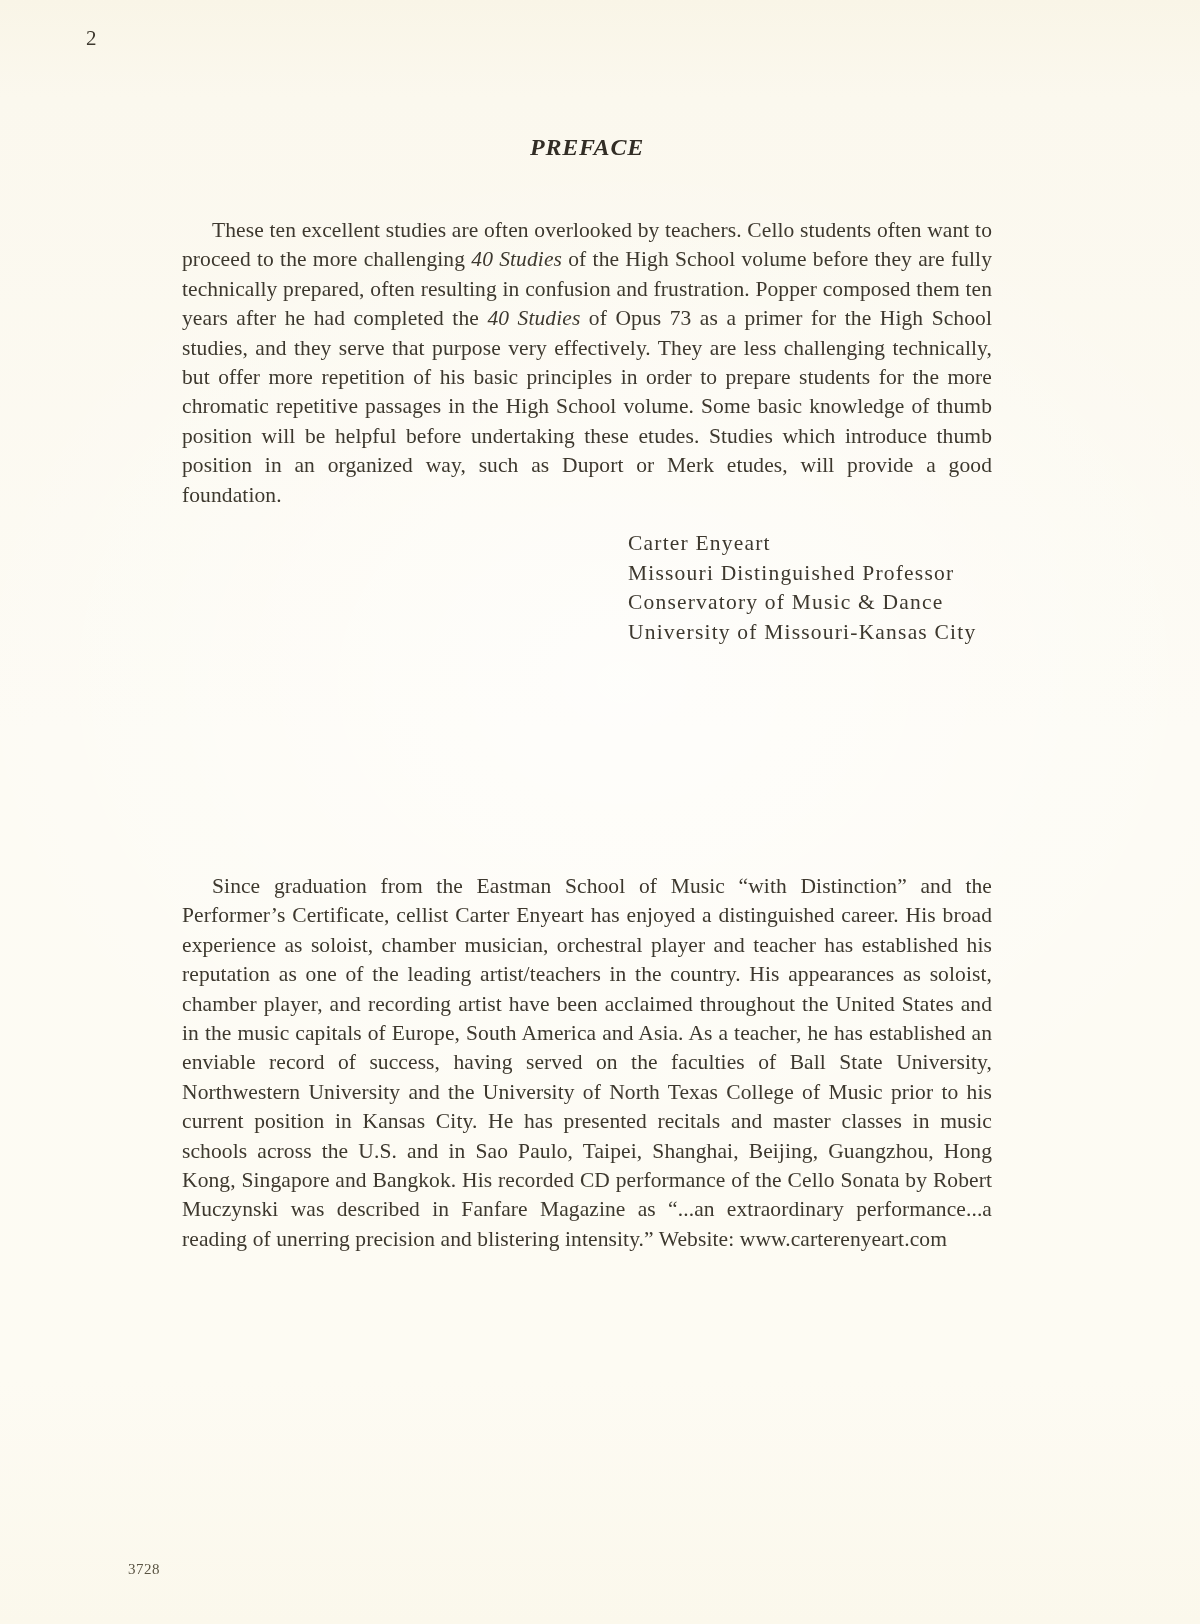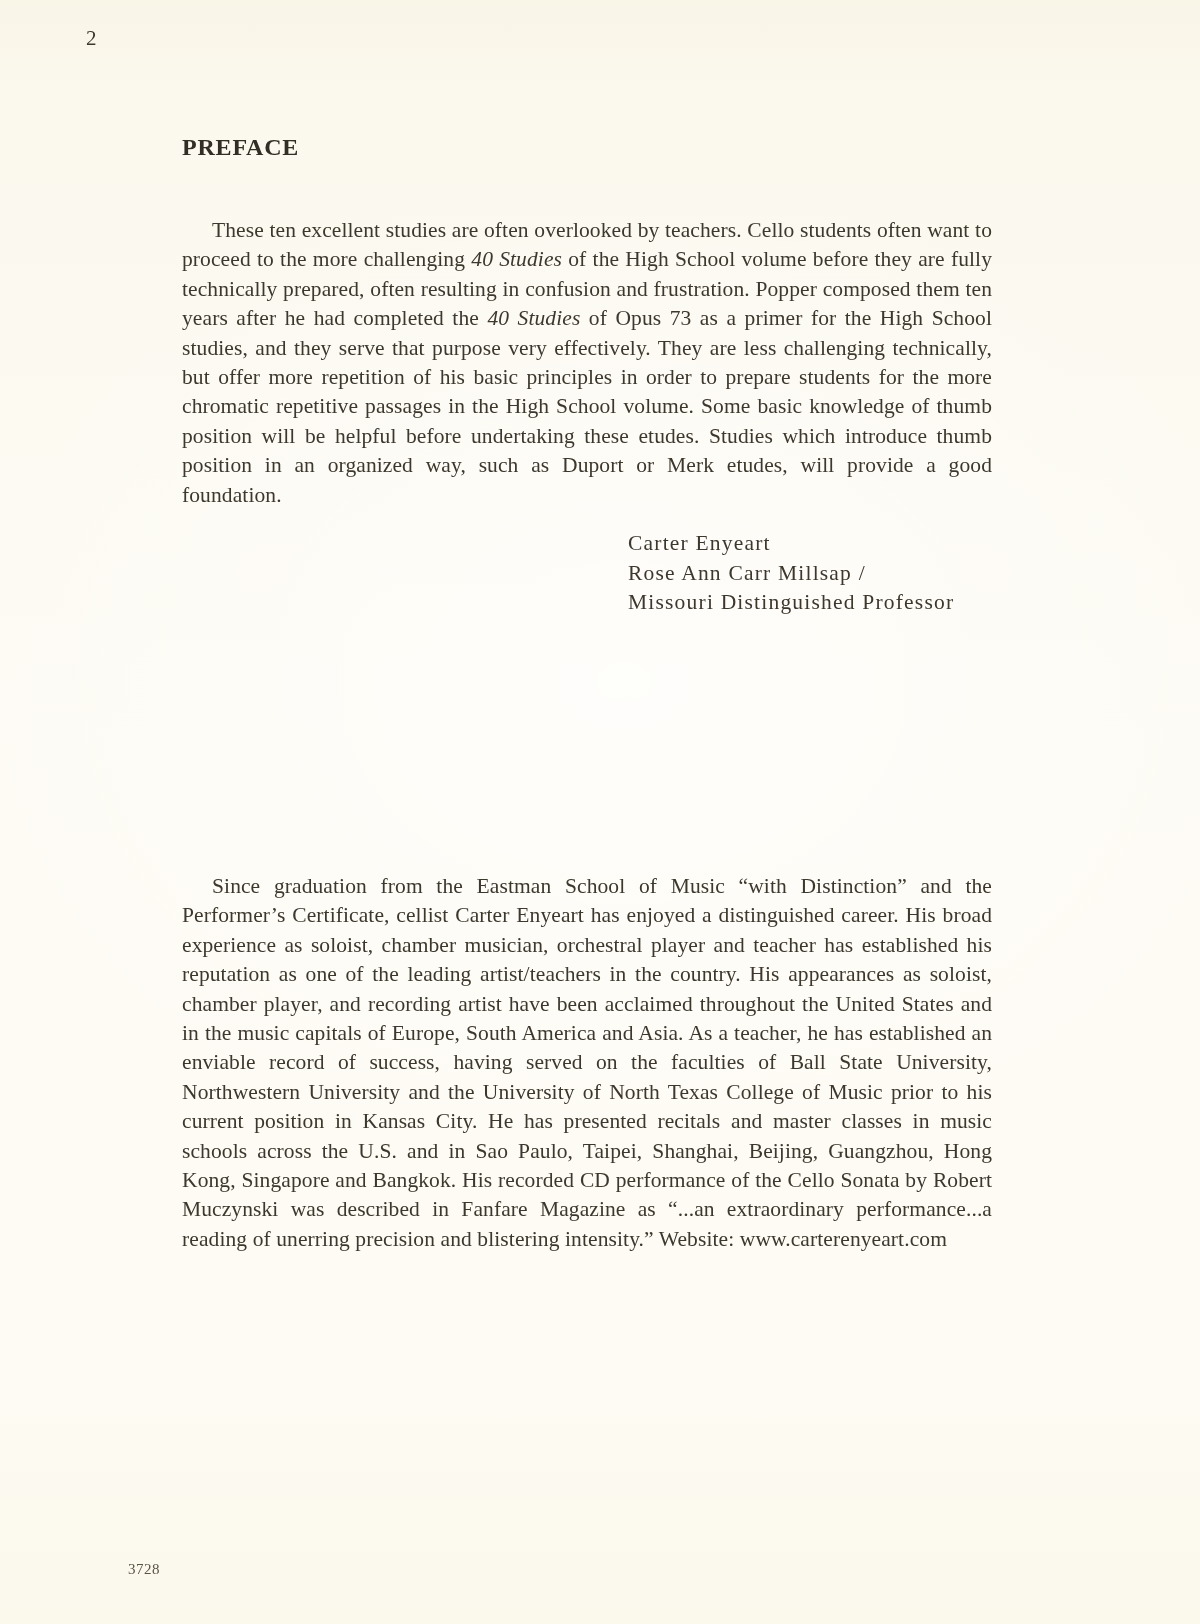--- a/index.html
+++ b/index.html
@@ -30,21 +30,23 @@
     position: absolute;
     left: 86px;
     top: 26px;
     font-size: 21px;
     color: var(--text);
   }
   .heading {
     position: absolute;
     left: 182px;
     width: 810px;
+    text-align: center;
     font-weight: bold;
+    font-style: italic;
     font-size: 24px;
     letter-spacing: 0.8px;
     color: var(--heading);
   }
   .preface-heading { top: 134px; }
   .editor-heading  { top: 783px; }
   .body-text {
     position: absolute;
     left: 182px;
     width: 810px;
@@ -84,22 +86,23 @@
 <div class="page">
 
   <div class="page-number">2</div>
 
   <h1 class="heading preface-heading">PREFACE</h1>
 
   <p class="body-text preface-body"><span>These ten excellent studies are often overlooked by teachers. Cello students often want to proceed to the more challenging </span><em>40 Studies</em><span> of the High School volume before they are fully technically prepared, often resulting in confusion and frustration. Popper composed them ten years after he had completed the </span><em>40 Studies</em><span> of Opus 73 as a primer for the High School studies, and they serve that purpose very effectively. They are less challenging technically, but offer more repetition of his basic principles in order to prepare students for the more chromatic repetitive passages in the High School volume. Some basic knowledge of thumb position will be helpful before undertaking these etudes. Studies which introduce thumb position in an organized way, such as Duport or Merk etudes, will provide a good foundation.</span></p>
 
   <div class="attribution">
     <div>Carter Enyeart</div>
-    <div>Rose Ann Carr Millsap /</div>
     <div>Missouri Distinguished Professor</div>
+    <div>Conservatory of Music &amp; Dance</div>
+    <div>University of Missouri-Kansas City</div>
   </div>
 
 
   <p class="body-text editor-body">Since graduation from the Eastman School of Music “with Distinction” and the Performer’s Certificate, cellist Carter Enyeart has enjoyed a distinguished career. His broad experience as soloist, chamber musician, orchestral player and teacher has established his reputation as one of the leading artist/teachers in the country. His appearances as soloist, chamber player, and recording artist have been acclaimed throughout the United States and in the music capitals of Europe, South America and Asia. As a teacher, he has established an enviable record of success, having served on the faculties of Ball State University, Northwestern University and the University of North Texas College of Music prior to his current position in Kansas City. He has presented recitals and master classes in music schools across the U.S. and in Sao Paulo, Taipei, Shanghai, Beijing, Guangzhou, Hong Kong, Singapore and Bangkok. His recorded CD performance of the Cello Sonata by Robert Muczynski was described in Fanfare Magazine as “...an extraordinary performance...a reading of unerring precision and blistering intensity.” Website: www.carterenyeart.com</p>
 
   <div class="plate-number">3728</div>
 
 </div>
 
 </body></html>

